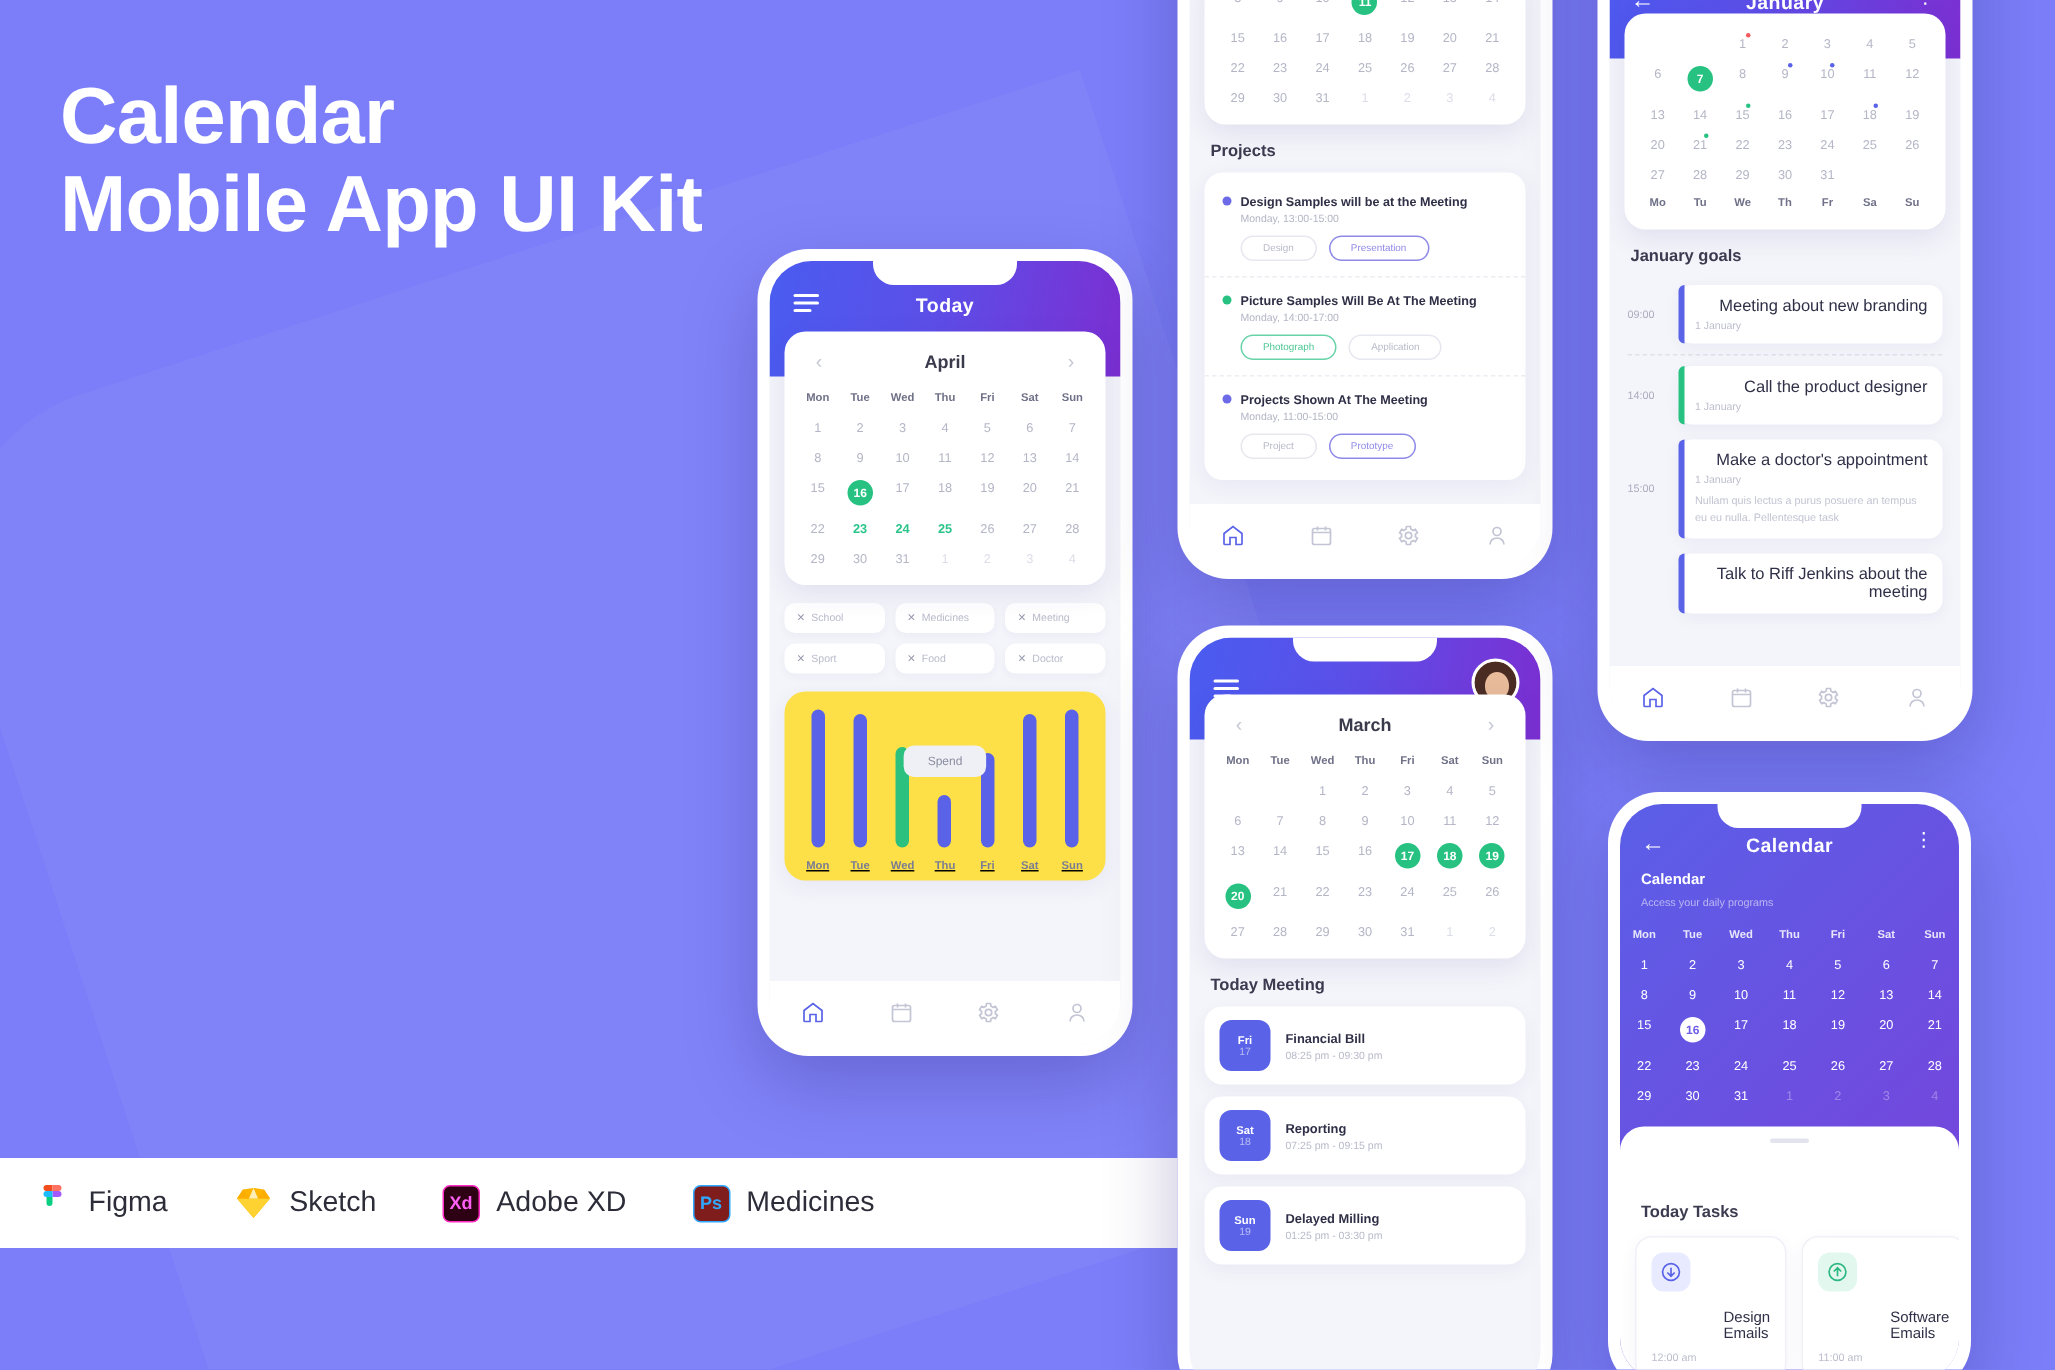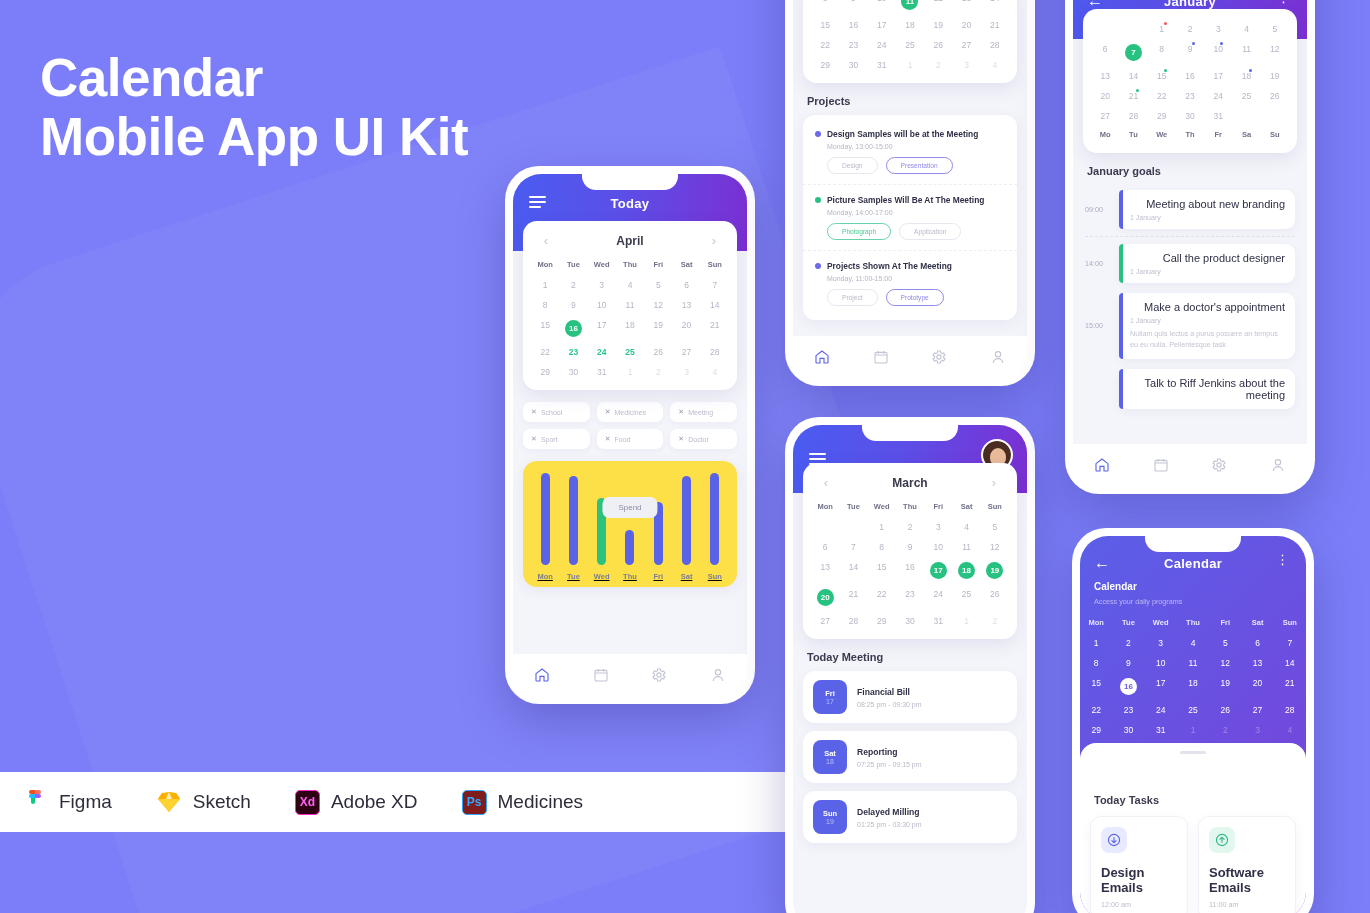--- a/index.html
+++ b/index.html
@@ -153,21 +153,21 @@
   .tasks-sheet { background: #fff; border-radius: 16px 16px 0 0; position: absolute;
     left: 0; right: 0; bottom: 0; padding: 8px 10px 0; }
   .grab { width: 26px; height: 3px; background: #e2e3ed; border-radius: 3px; margin: 0 auto 8px; }
   .task-grid { display: grid; grid-template-columns: 1fr 1fr; gap: 10px; }
   .task-card { background: #fff; border: 1px solid #f0f1f7; border-radius: 11px; padding: 10px;
     box-shadow: 0 4px 12px rgba(60,50,150,0.05); }
   .task-ico { width: 26px; height: 26px; border-radius: 8px; display: flex; align-items: center;
     justify-content: center; margin-bottom: 12px; }
   .task-ico.b { background: #e8eaff; color: #5a63e8; }
   .task-ico.g { background: #e2f8ee; color: #2cb783; }
-  .task-name { font-size: 13px; color: #2f3047; font-weight: bold; }
+  .task-name { font-size: 10px; color: #2f3047; font-weight: normal; margin-left: 48px; }
   .task-time { font-size: 7.2px; color: #bcbecd; margin-top: 5px; }
   .avatar { position: absolute; right: 14px; top: 14px; width: 32px; height: 32px; border-radius: 50%;
     border: 2px solid #fff; overflow: hidden; background: #d8b59a; }
   .avatar .hair { position: absolute; inset: 0; background: #4a2c23; border-radius: 50%; }
   .avatar .face { position: absolute; left: 7px; top: 7px; width: 16px; height: 18px;
     background: #e8bb9a; border-radius: 50% 50% 45% 45%; }
   .avatar .neck { position: absolute; left: 11px; bottom: 0; width: 9px; height: 7px; background: #e8bb9a; }
 </style>
 </head>
 <body>

